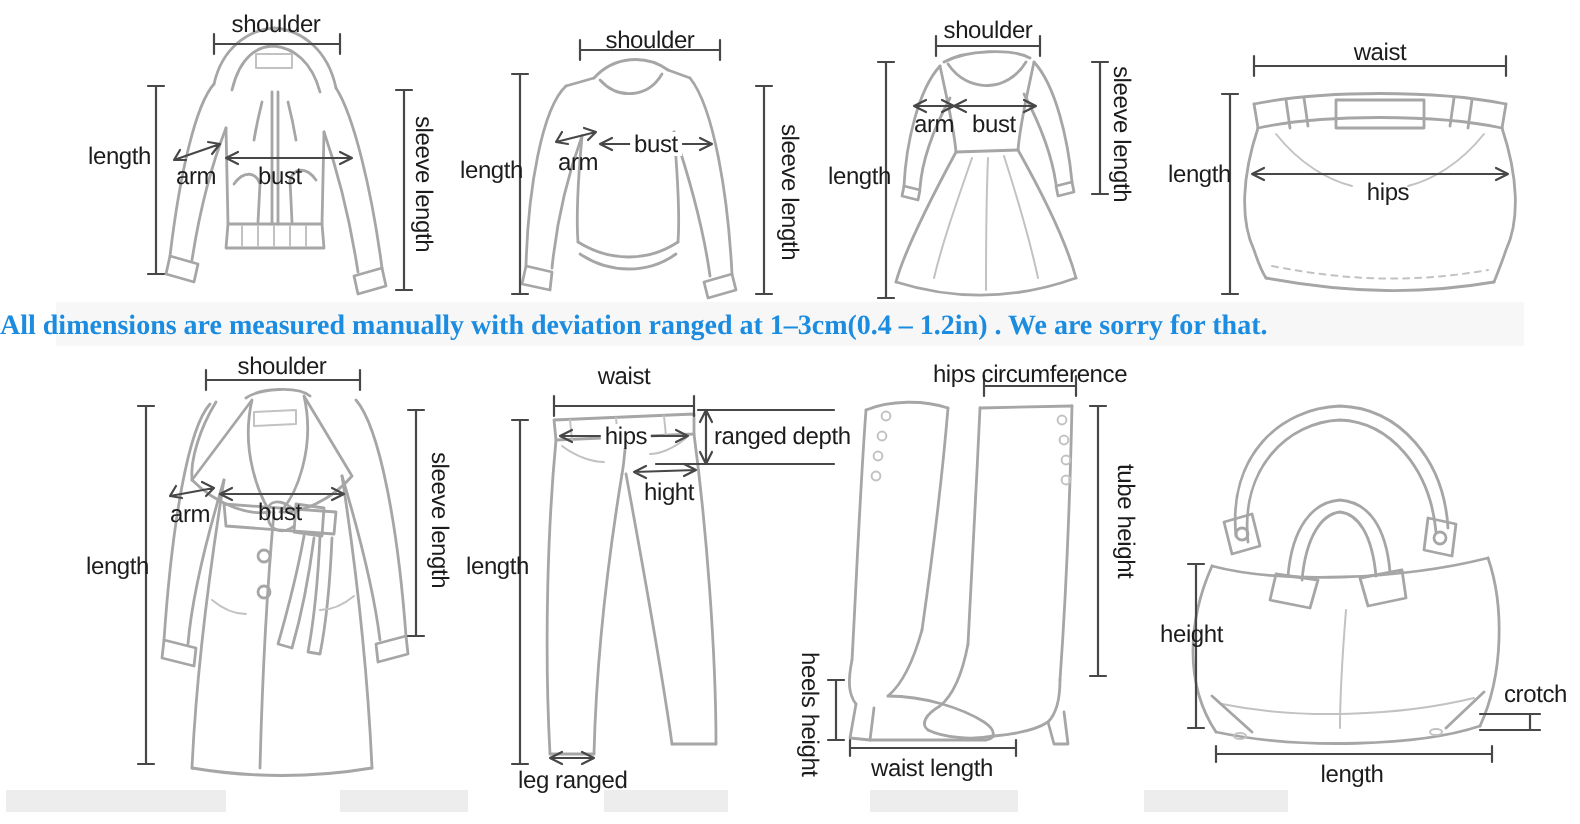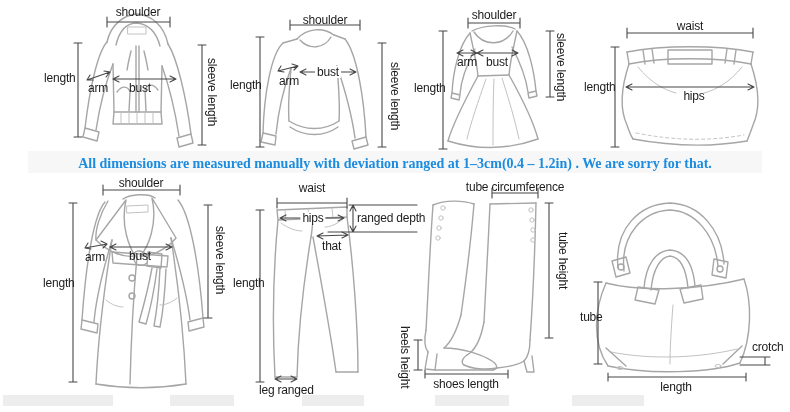--- a/index.html
+++ b/index.html
@@ -8,21 +8,21 @@
   .band{position:absolute;left:28px;top:151px;width:734px;height:22px;background:#f7f7f7;}
   .art{position:absolute;left:0;top:0;width:790px;height:412px;}
   .g path,.g circle,.g ellipse{fill:none;stroke:#a6a6a6;stroke-width:1.4;stroke-linecap:round;stroke-linejoin:round;}
   .g .lt{stroke:#c2c2c2;stroke-width:1;}
   .g .dash{stroke-dasharray:3 3;}
   .m path{fill:none;stroke:#474747;stroke-width:1.1;stroke-linecap:round;stroke-linejoin:round;}
   .lbl{position:absolute;font-size:12px;line-height:12px;color:#1c1c1c;white-space:nowrap;letter-spacing:-0.2px;}
   .ctr{transform:translateX(-50%);}
   .bg{background:#fff;padding:0 2px;}
   .lbl-v{writing-mode:vertical-rl;line-height:13px;}
-  .notice{position:absolute;left:0;top:156px;width:790px;text-align:center;
+  .notice{position:absolute;left:0;top:156px;width:790px;
           font-family:"Liberation Serif","DejaVu Serif",serif;font-weight:bold;
           font-size:14px;color:#1b8ce0;}
   .bar{position:absolute;top:395px;height:11px;background:#ededed;}
 </style>
 </head>
 <body>
 
 <div class="stage">
 
   <div class="band"></div>
@@ -258,30 +258,30 @@
 
   <span class="lbl ctr" style="left:141px;top:177px">shoulder</span>
   <span class="lbl" style="left:43px;top:277px">length</span>
   <span class="lbl" style="left:85px;top:251px">arm</span>
   <span class="lbl" style="left:129px;top:250px">bust</span>
   <span class="lbl lbl-v" style="left:213px;top:226px">sleeve length</span>
 
   <span class="lbl ctr" style="left:312px;top:182px">waist</span>
   <span class="lbl ctr bg" style="left:313px;top:212px">hips</span>
   <span class="lbl" style="left:357px;top:212px">ranged depth</span>
-  <span class="lbl" style="left:322px;top:240px">that</span>
+  <span class="lbl" style="left:322px;top:240px">hight</span>
   <span class="lbl" style="left:233px;top:277px">length</span>
   <span class="lbl" style="left:259px;top:384px">leg ranged</span>
 
-  <span class="lbl ctr" style="left:515px;top:181px">tube circumference</span>
+  <span class="lbl ctr" style="left:515px;top:181px">hips circumference</span>
   <span class="lbl lbl-v" style="left:556px;top:232px">tube height</span>
   <span class="lbl lbl-v" style="left:398px;top:326px">heels height</span>
-  <span class="lbl ctr" style="left:466px;top:378px">shoes length</span>
-
-  <span class="lbl" style="left:580px;top:311px">tube</span>
+  <span class="lbl ctr" style="left:466px;top:378px">waist length</span>
+
+  <span class="lbl" style="left:580px;top:311px">height</span>
   <span class="lbl" style="left:752px;top:341px">crotch</span>
   <span class="lbl ctr" style="left:676px;top:381px">length</span>
 
   <div class="bar" style="left:3px;width:110px"></div>
   <div class="bar" style="left:170px;width:64px"></div>
   <div class="bar" style="left:302px;width:62px"></div>
   <div class="bar" style="left:435px;width:74px"></div>
   <div class="bar" style="left:572px;width:72px"></div>
 
 </div>

